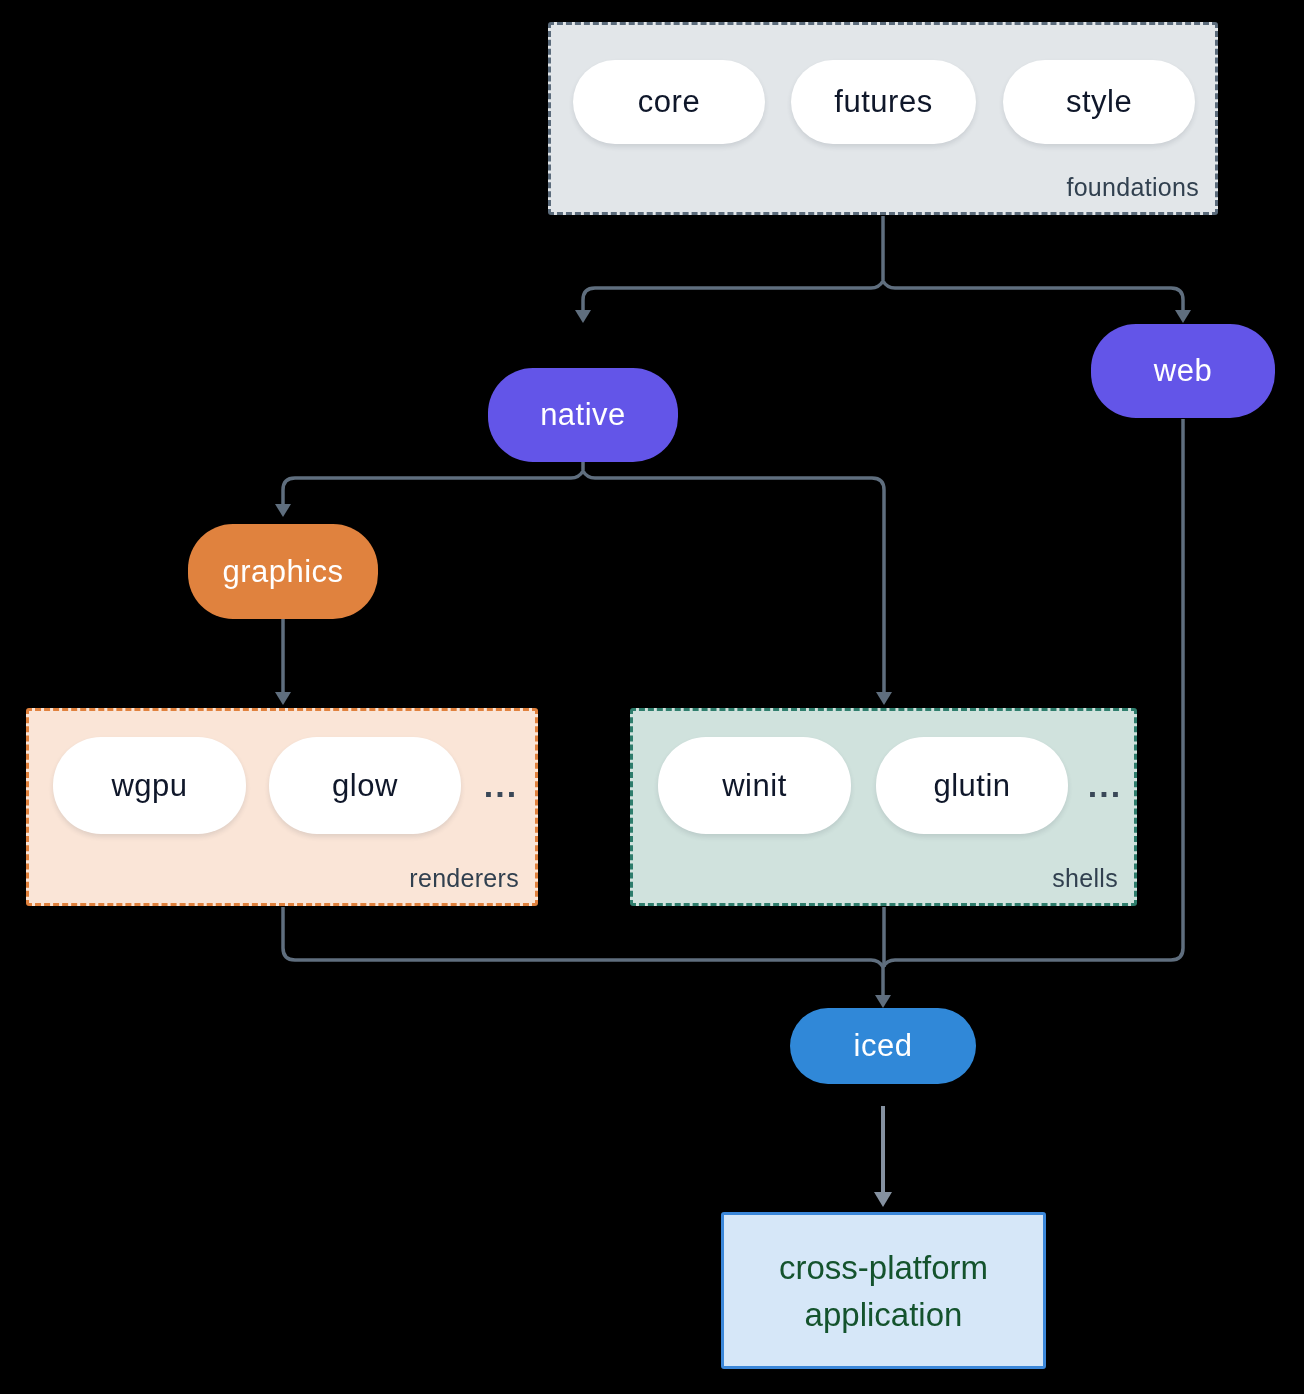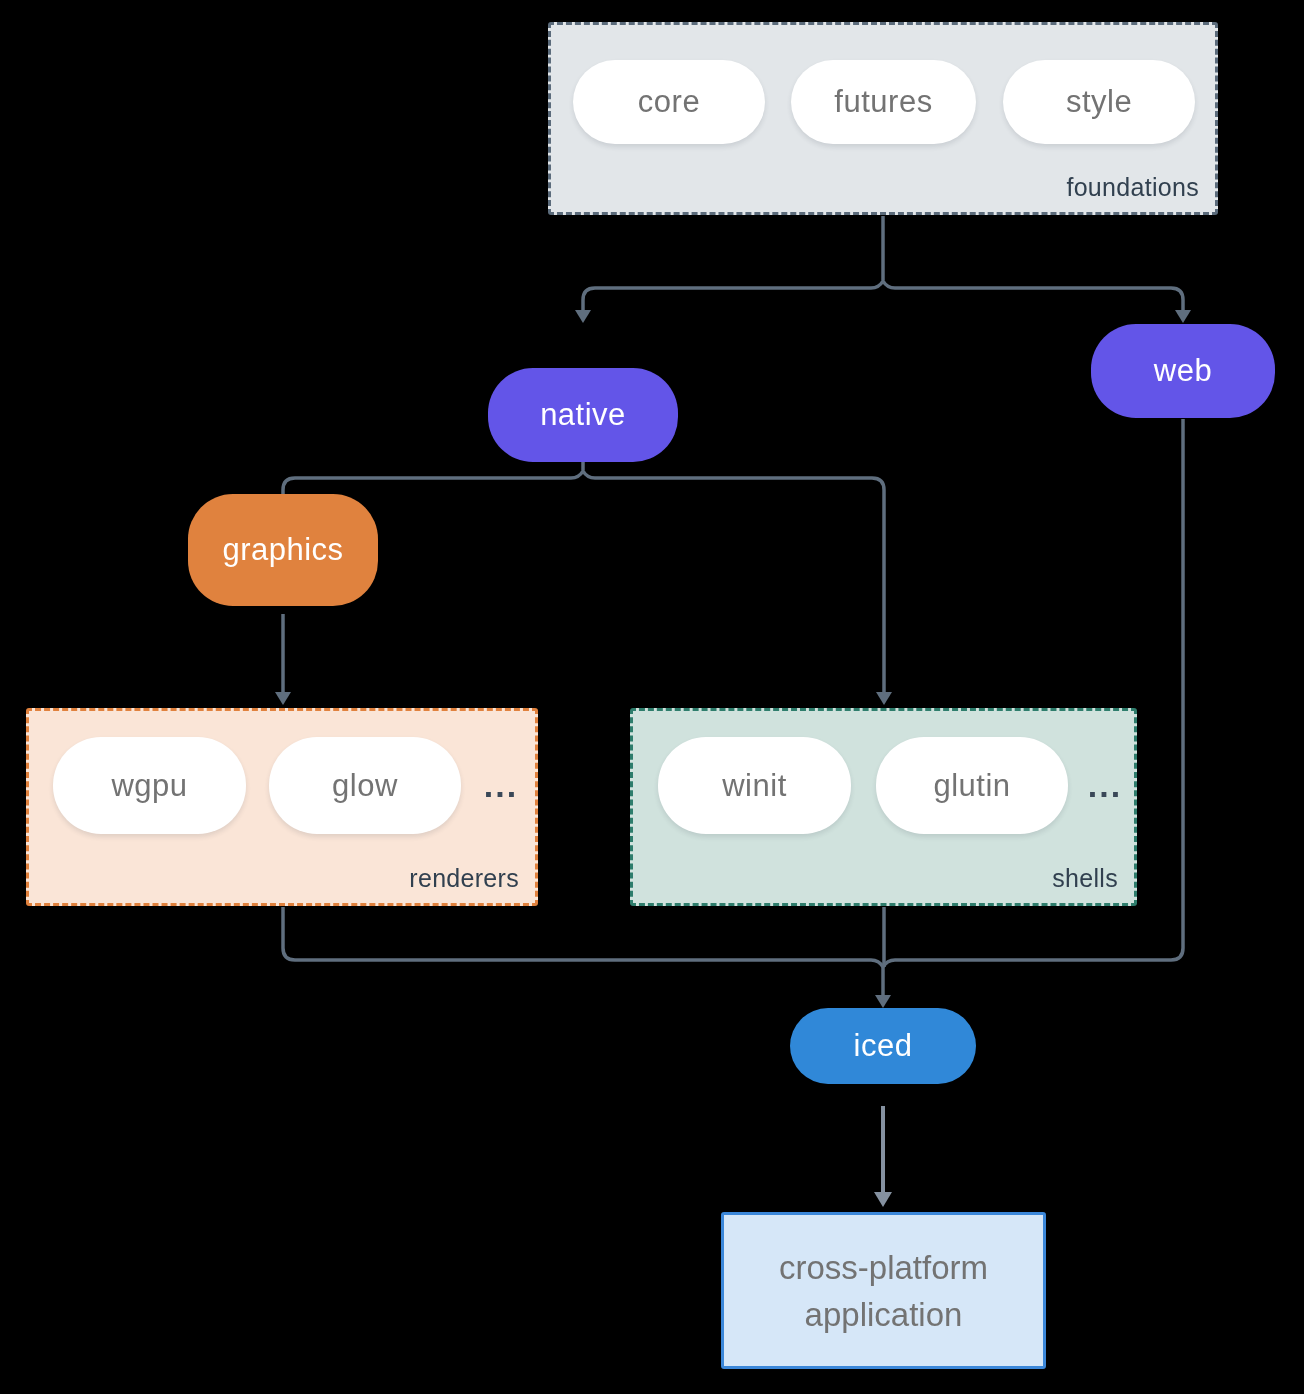--- a/index.html
+++ b/index.html
@@ -7,21 +7,21 @@
     position:relative;width:1304px;height:1394px;background:#000;overflow:hidden;
     font-family:"Liberation Sans", sans-serif;
   }
   .connectors{position:absolute;left:0;top:0;width:1304px;height:1394px;}
   .group{position:absolute;box-sizing:border-box;border-radius:3px;}
   .g-foundations{left:548px;top:22px;width:670px;height:193px;background:#e2e6e9;border:3px dashed #5b6b7b;}
   .g-renderers{left:26px;top:708px;width:512px;height:198px;background:#fae5d7;border:3px dashed #e0813d;}
   .g-shells{left:630px;top:708px;width:507px;height:198px;background:#d0e2dd;border:3px dashed #2e7d6c;}
   .pill{
     position:absolute;display:flex;align-items:center;justify-content:center;
-    font-size:31px;color:#737373;letter-spacing:0.5px;
+    font-size:31px;color:#0f172a;letter-spacing:0.5px;
   }
   .white-pill{background:#ffffff;border-radius:48px;box-shadow:0 3px 5px rgba(40,52,64,0.12);}
   .node-pill{border-radius:45px;color:#ffffff;}
   
   .p-core{left:22px;top:35px;width:192px;height:84px;}
   .p-futures{left:240px;top:35px;width:185px;height:84px;}
   .p-style{left:452px;top:35px;width:192px;height:84px;}
   
   .p-wgpu{left:24px;top:26px;width:193px;height:97px;}
   .p-glow{left:240px;top:26px;width:192px;height:97px;}
@@ -31,27 +31,27 @@
   .dots{
     position:absolute;left:444px;top:26px;width:56px;height:97px;
     display:flex;align-items:center;justify-content:center;
     font-size:34px;font-weight:600;color:#3a4858;letter-spacing:2px;
   }
   .group-label{
     position:absolute;right:16px;bottom:10px;font-size:25px;color:#31404f;letter-spacing:0.3px;
   }
   .n-native{left:488px;top:324px;width:190px;height:94px;background:#6355e8;margin-top:44px;}
   .n-web{left:1091px;top:324px;width:184px;height:94px;background:#6355e8;}
-  .n-graphics{left:188px;top:494px;width:190px;height:112px;background:#e0823e;}
+  .n-graphics{left:188px;top:524px;width:190px;height:95px;background:#e0823e;}
   .n-iced{left:790px;top:1008px;width:186px;height:76px;background:#3088d8;}
   .n-app{
     position:absolute;left:721px;top:1212px;width:325px;height:157px;box-sizing:border-box;
     background:#d6e7f8;border:3px solid #3b87d9;border-radius:3px;
     display:flex;align-items:center;justify-content:center;text-align:center;
-    font-size:33px;line-height:47px;color:#737373;padding:4px 30px;
+    font-size:33px;line-height:47px;color:#14532d;padding:4px 30px;
   }
 </style>
 </head>
 <body>
 
 <div class="canvas">
 
   <svg class="connectors" viewBox="0 0 1304 1394" xmlns="http://www.w3.org/2000/svg">
     <g stroke="#5f6e7e" stroke-width="3.5" fill="none" stroke-linejoin="round">
       <path d="M883 216 V280"></path>

